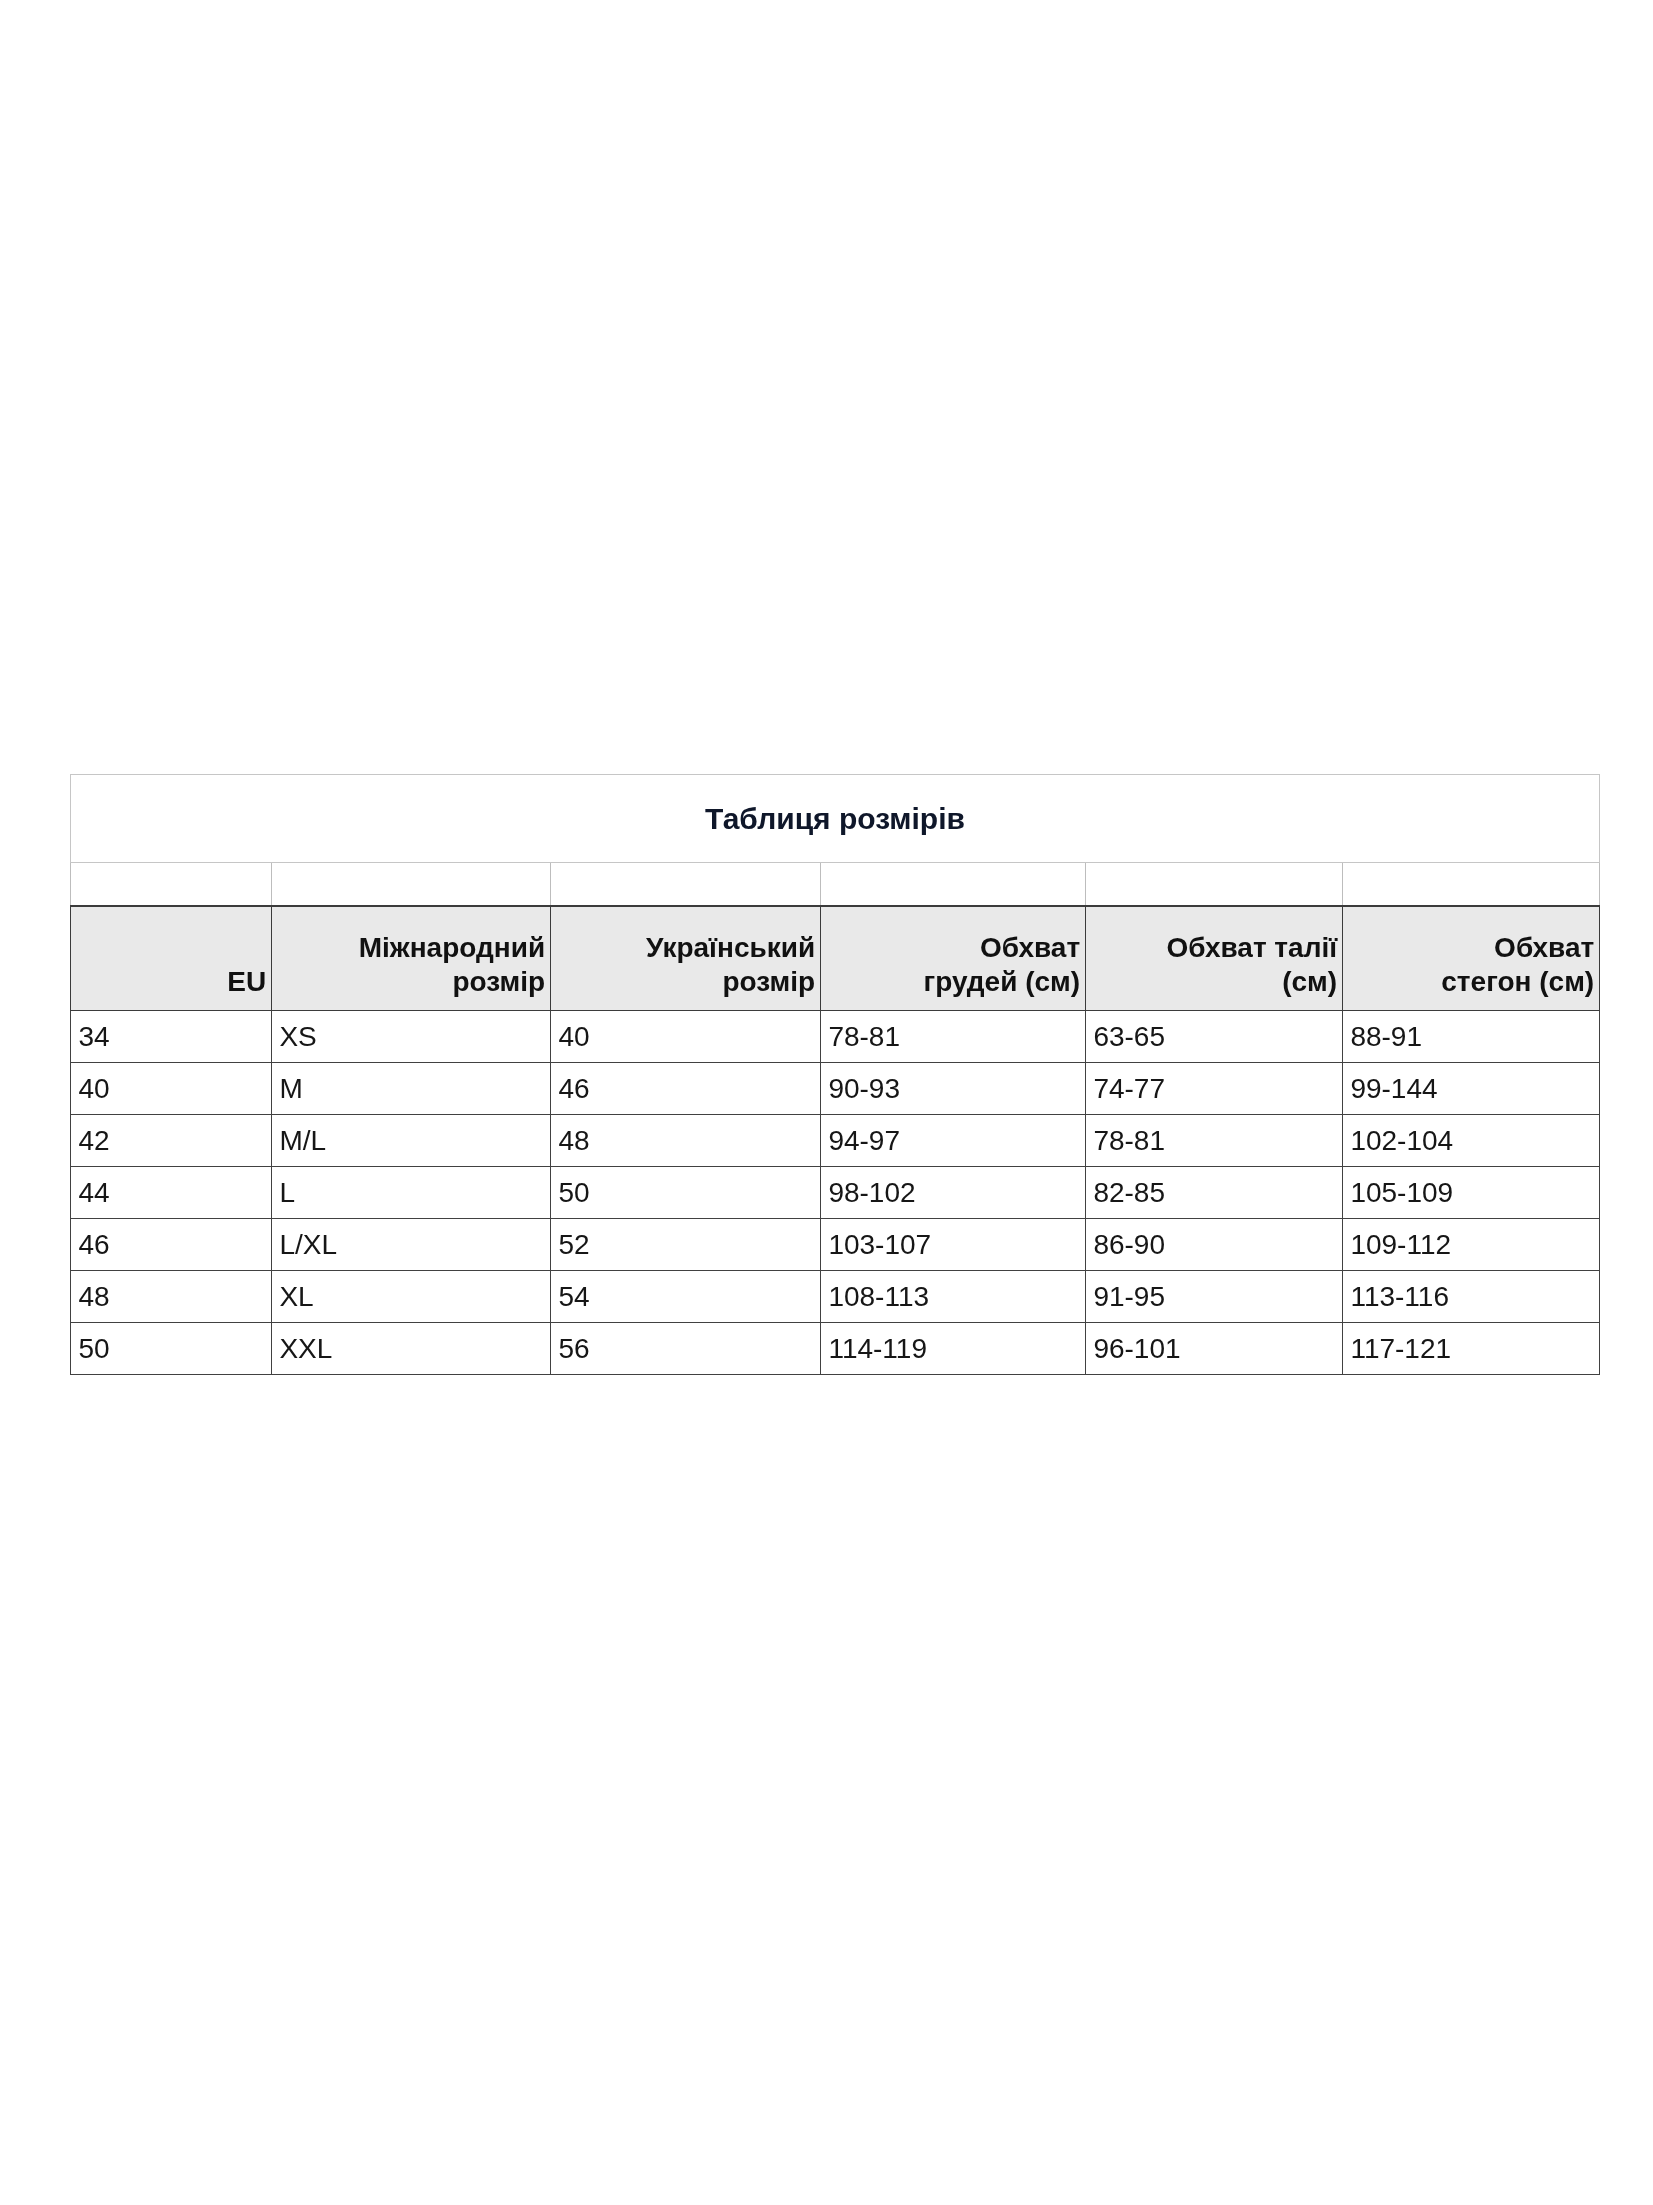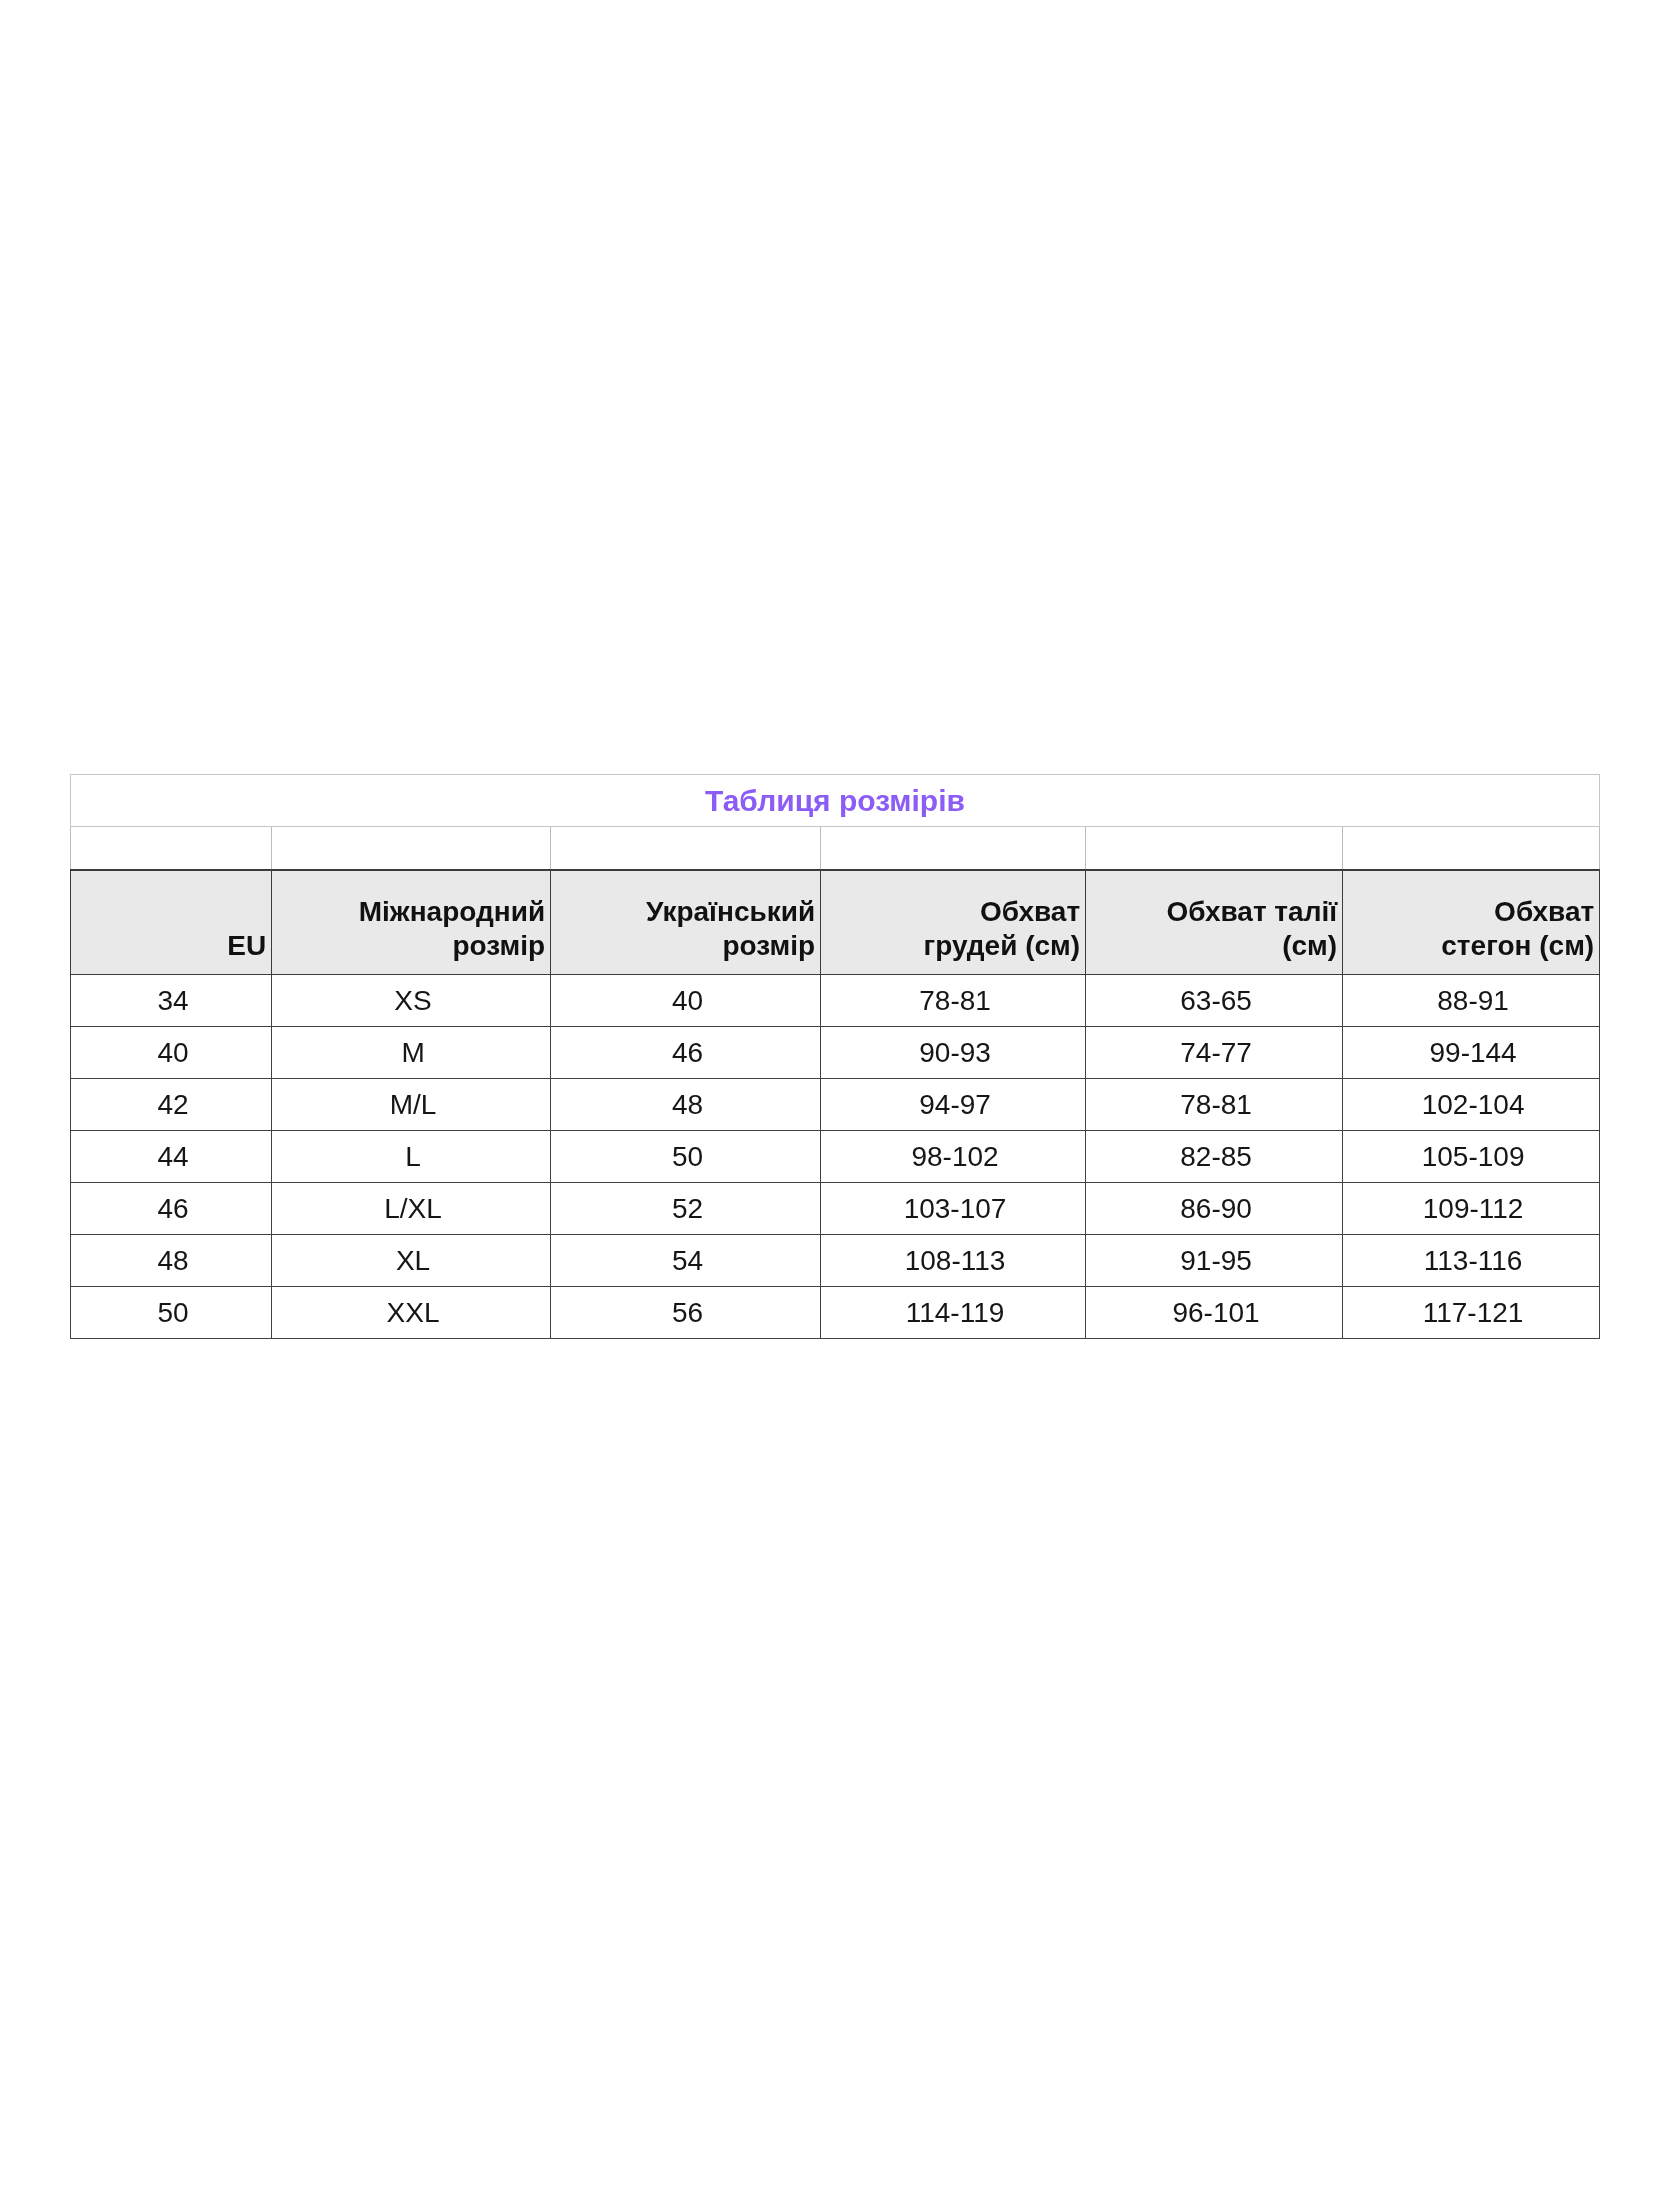--- a/index.html
+++ b/index.html
@@ -24,22 +24,22 @@
     table-layout: fixed;
   }
   
   td.title-cell {
     height: 51px;
     border: 0.8px solid #c6c6c6;
     text-align: center;
     vertical-align: middle;
     font-size: 30px;
     font-weight: bold;
-    color: #8b5cf6;
-    padding: 0;
+    color: #0f172a;
+    padding: 18px;
   }
   
   td.spacer-cell {
     height: 42px;
     border: 0.8px solid #bdbdbd;
     padding: 0;
   }
   
   th.header-cell {
     height: 92px;
@@ -55,21 +55,21 @@
     line-height: 1.22;
     white-space: pre-line;
   }
   
   td.data-cell {
     height: 51px;
     border: 1.6px solid #414141;
     font-size: 28px;
     font-weight: normal;
     color: #161616;
-    text-align: center;
+    text-align: left;
     vertical-align: middle;
     padding: 0 3.3px 0 7.4px;
     white-space: nowrap;
     overflow: hidden;
   }
 </style>
 </head>
 <body>
 
 <table class="size-chart">

